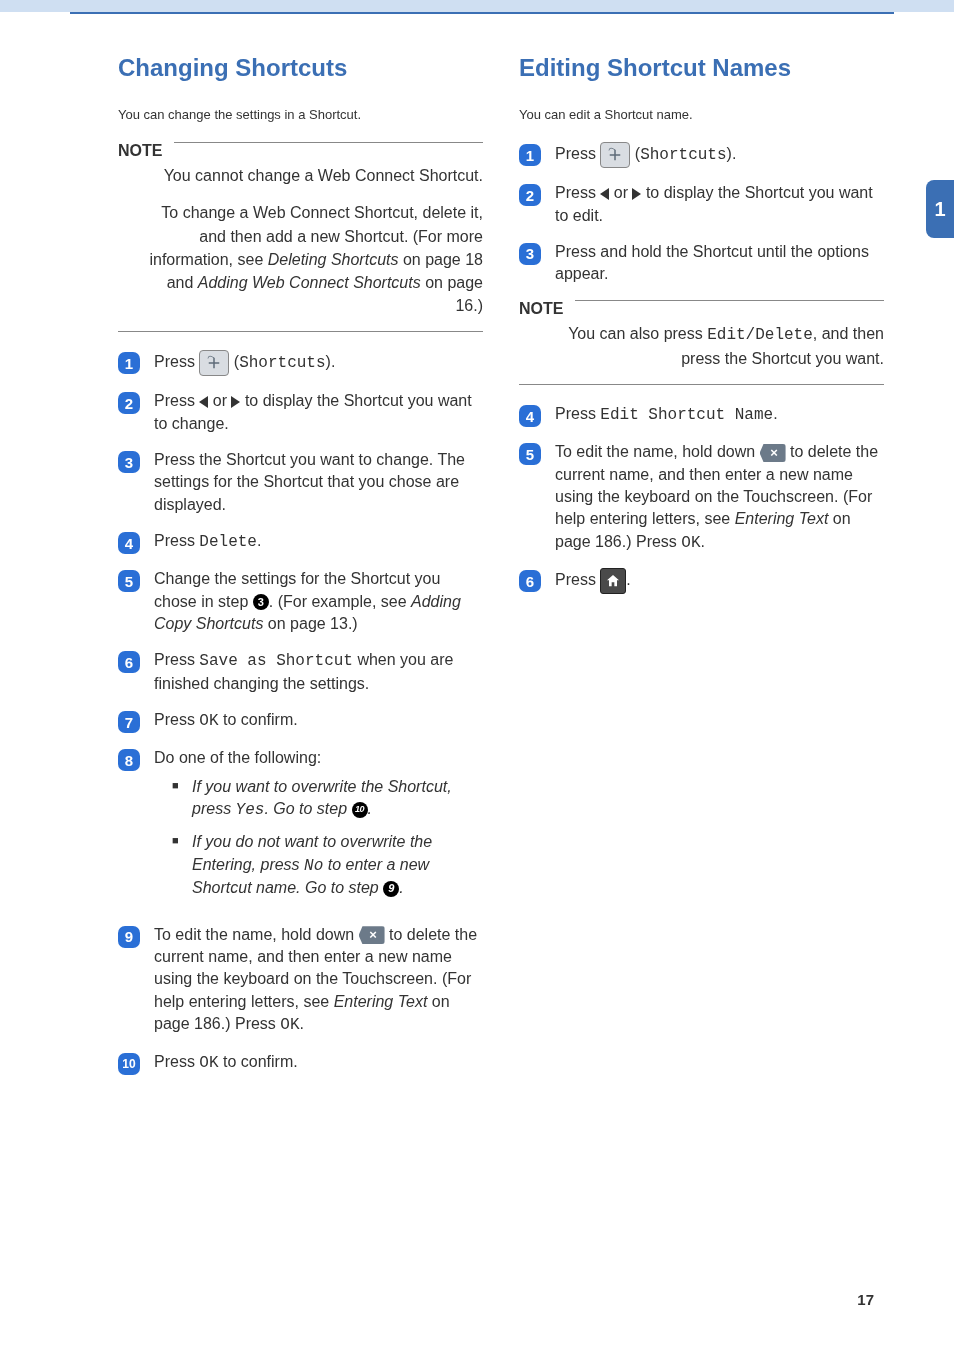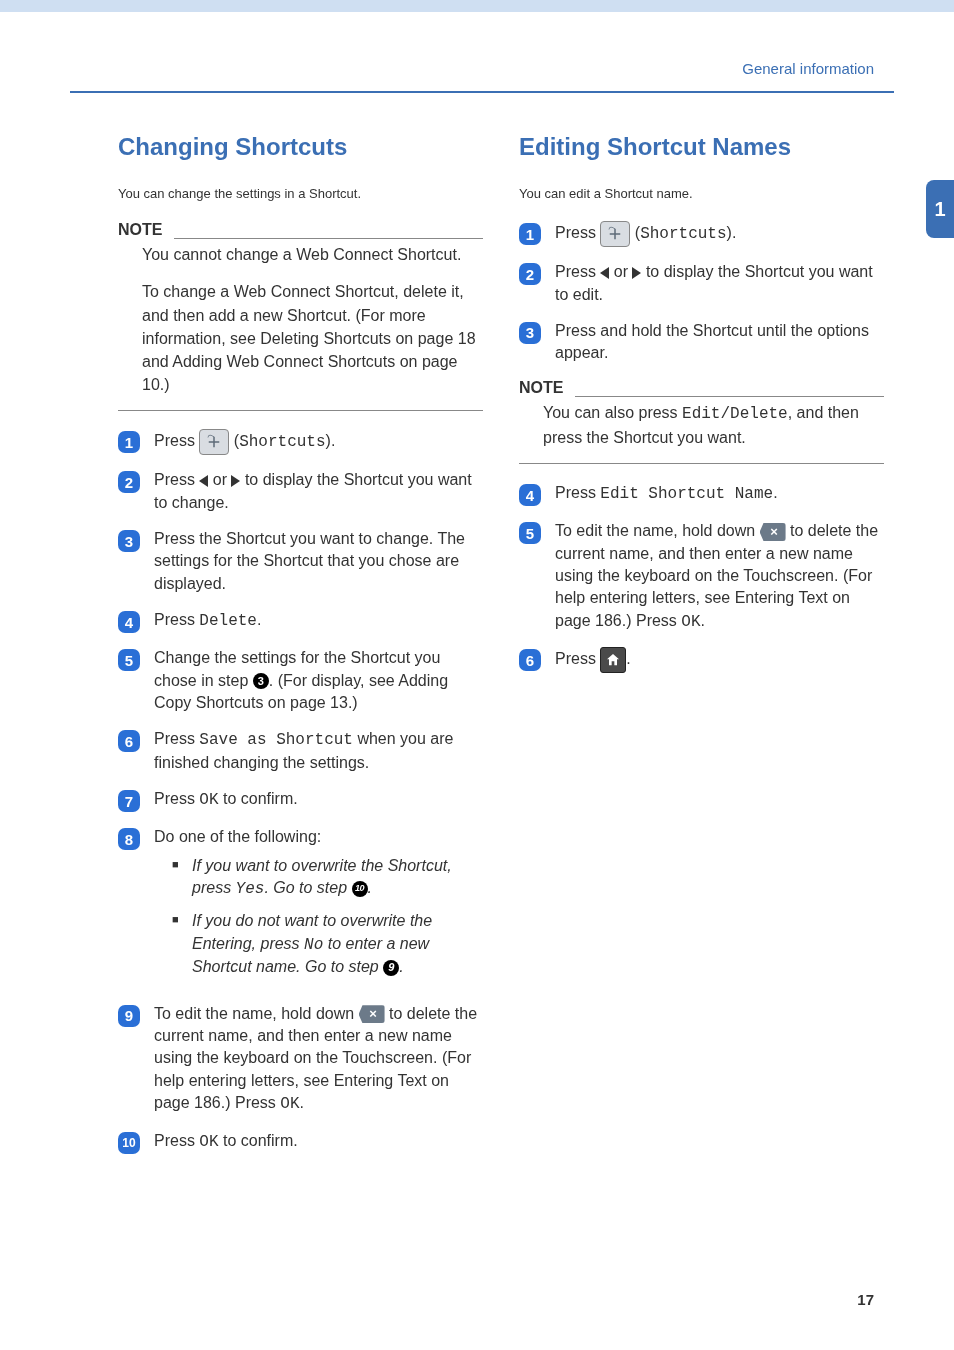--- a/index.html
+++ b/index.html
@@ -6,68 +6,67 @@
   html, body { width: 954px; height: 1350px; font-family: Arial, Helvetica, sans-serif; background: #fff; color: #333; }
   .page { width: 954px; height: 1350px; position: relative; }
   .topbar { height: 12px; background: #cfdff2; }
   .hr-blue { border: none; border-top: 2px solid #3b6fb4; margin: 0 60px 0 70px; }
   .header-label { text-align: right; color: #3b6fb4; font-size: 15px; margin: 48px 80px 14px 0; }
   .side-tab { position: absolute; right: 0; top: 180px; width: 28px; height: 58px; background: #3b6fb4; border-top-left-radius: 8px; border-bottom-left-radius: 8px; color: #fff; display: flex; align-items: center; justify-content: center; font-weight: bold; font-size: 20px; }
   .content { display: flex; gap: 36px; padding: 40px 70px 0 118px; }
   .col { width: 396px; }
   h2.section { color: #3b6fb4; font-size: 24px; font-weight: bold; margin-bottom: 24px; }
   .intro { font-size: 13px; margin-bottom: 18px; line-height: 1.4; }
-  .note-head { font-weight: bold; font-size: 16px; margin-bottom: 4px; display: flex; align-items: flex-end; }
+  .note-head { font-weight: bold; font-size: 16px; margin-bottom: 4px; display: flex; align-items: flex-start; }
   .note-head .line { flex: 1; height: 1px; background: #888; margin-left: 12px; }
   .note-body { margin: 0 0 0 24px; font-size: 16px; line-height: 1.45; }
-  .note-body p { margin-bottom: 14px; }
+  .note-body p { margin-bottom: 14px; text-align: right; }
   .note-end { height: 1px; background: #888; margin: 2px 0 18px 0; }
   .step { display: flex; align-items: flex-start; margin-bottom: 14px; }
   .step-num { width: 22px; height: 22px; border-radius: 7px; background: #2a6fd6; color: #fff; font-weight: bold; font-size: 15px; display: flex; align-items: center; justify-content: center; flex-shrink: 0; margin-right: 14px; margin-top: 2px; }
   .step-text { font-size: 16px; line-height: 1.4; flex: 1; }
   .mono { font-family: "Courier New", Courier, monospace; }
-  .italic { }
+  .italic { font-style: italic; }
   .bullet-list { list-style: none; margin: 6px 0 10px 18px; font-style: italic; }
   .bullet-list li { position: relative; padding-left: 20px; margin-bottom: 10px; font-size: 16px; line-height: 1.4; }
   .bullet-list li::before { content: "■"; position: absolute; left: 0; top: 2px; font-size: 11px; color: #333; }
   .step-ref { display: inline-flex; width: 16px; height: 16px; background: #000; color: #fff; border-radius: 50%; font-size: 11px; font-weight: bold; align-items: center; justify-content: center; vertical-align: middle; }
   .step-ref.sm10 { font-size: 9px; letter-spacing: -0.5px; }
   .icon-box { display: inline-flex; vertical-align: middle; width: 30px; height: 26px; background: #d9dde2; border: 1px solid #888; border-radius: 4px; align-items: center; justify-content: center; position: relative; }
   .icon-shortcut svg { width: 18px; height: 18px; }
   .icon-back { display: inline-flex; vertical-align: middle; width: 26px; height: 18px; background: #6c7a89; border-radius: 3px 3px 3px 3px; align-items: center; justify-content: center; position: relative; clip-path: polygon(15% 0, 100% 0, 100% 100%, 15% 100%, 0 50%); }
   .icon-back::after { content: "×"; color: #fff; font-size: 13px; font-weight: bold; margin-left: 3px; }
   .icon-home { display: inline-flex; vertical-align: middle; width: 26px; height: 26px; background: #4a4a4a; border: 1px solid #222; border-radius: 3px; align-items: center; justify-content: center; }
   .tri { display: inline-block; vertical-align: middle; }
   .tri.left { width: 0; height: 0; border-top: 6px solid transparent; border-bottom: 6px solid transparent; border-right: 9px solid #333; }
   .tri.right { width: 0; height: 0; border-top: 6px solid transparent; border-bottom: 6px solid transparent; border-left: 9px solid #333; }
   .page-num { position: absolute; bottom: 42px; right: 80px; font-weight: bold; font-size: 15px; }
 </style>
 </head>
 <body>
 
 <div class="page">
   <div class="topbar"></div>
-  <div class="header-label">General information</div>
   <hr class="hr-blue">
   <div class="side-tab">1</div>
 
   <div class="content">
 
     <div class="col">
       <h2 class="section">Changing Shortcuts</h2>
       <p class="intro">You can change the settings in a Shortcut.</p>
 
       <div class="note-head">
         <span>NOTE</span>
         <span class="line"></span>
       </div>
       <div class="note-body">
         <p>You cannot change a Web Connect Shortcut.</p>
         <p>
-          <span>To change a Web Connect Shortcut, delete it, and then add a new Shortcut. (For more information, see </span><span class="italic">Deleting Shortcuts</span><span> on page 18 and </span><span class="italic">Adding Web Connect Shortcuts</span><span> on page 10.)</span>
+          <span>To change a Web Connect Shortcut, delete it, and then add a new Shortcut. (For more information, see </span><span class="italic">Deleting Shortcuts</span><span> on page 18 and </span><span class="italic">Adding Web Connect Shortcuts</span><span> on page 16.)</span>
         </p>
       </div>
       <div class="note-end"></div>
 
       <div class="step">
         <span class="step-num">1</span>
         <div class="step-text">
           <span>Press </span><span class="icon-box icon-shortcut">
               <svg viewBox="0 0 24 24">
                 <path fill="#5e6b78" d="M19 13h-6v6h-2v-6H5v-2h6V5h2v6h6v2z"></path>
@@ -92,21 +91,21 @@
       <div class="step">
         <span class="step-num">4</span>
         <div class="step-text">
           <span>Press </span><span class="mono">Delete</span><span>.</span>
         </div>
       </div>
 
       <div class="step">
         <span class="step-num">5</span>
         <div class="step-text">
-          <span>Change the settings for the Shortcut you chose in step </span><span class="step-ref">3</span><span>. (For display, see </span><span class="italic">Adding Copy Shortcuts</span><span> on page 13.)</span>
+          <span>Change the settings for the Shortcut you chose in step </span><span class="step-ref">3</span><span>. (For example, see </span><span class="italic">Adding Copy Shortcuts</span><span> on page 13.)</span>
         </div>
       </div>
 
       <div class="step">
         <span class="step-num">6</span>
         <div class="step-text">
           <span>Press </span><span class="mono">Save as Shortcut</span><span> when you are finished changing the settings.</span>
         </div>
       </div>
 

